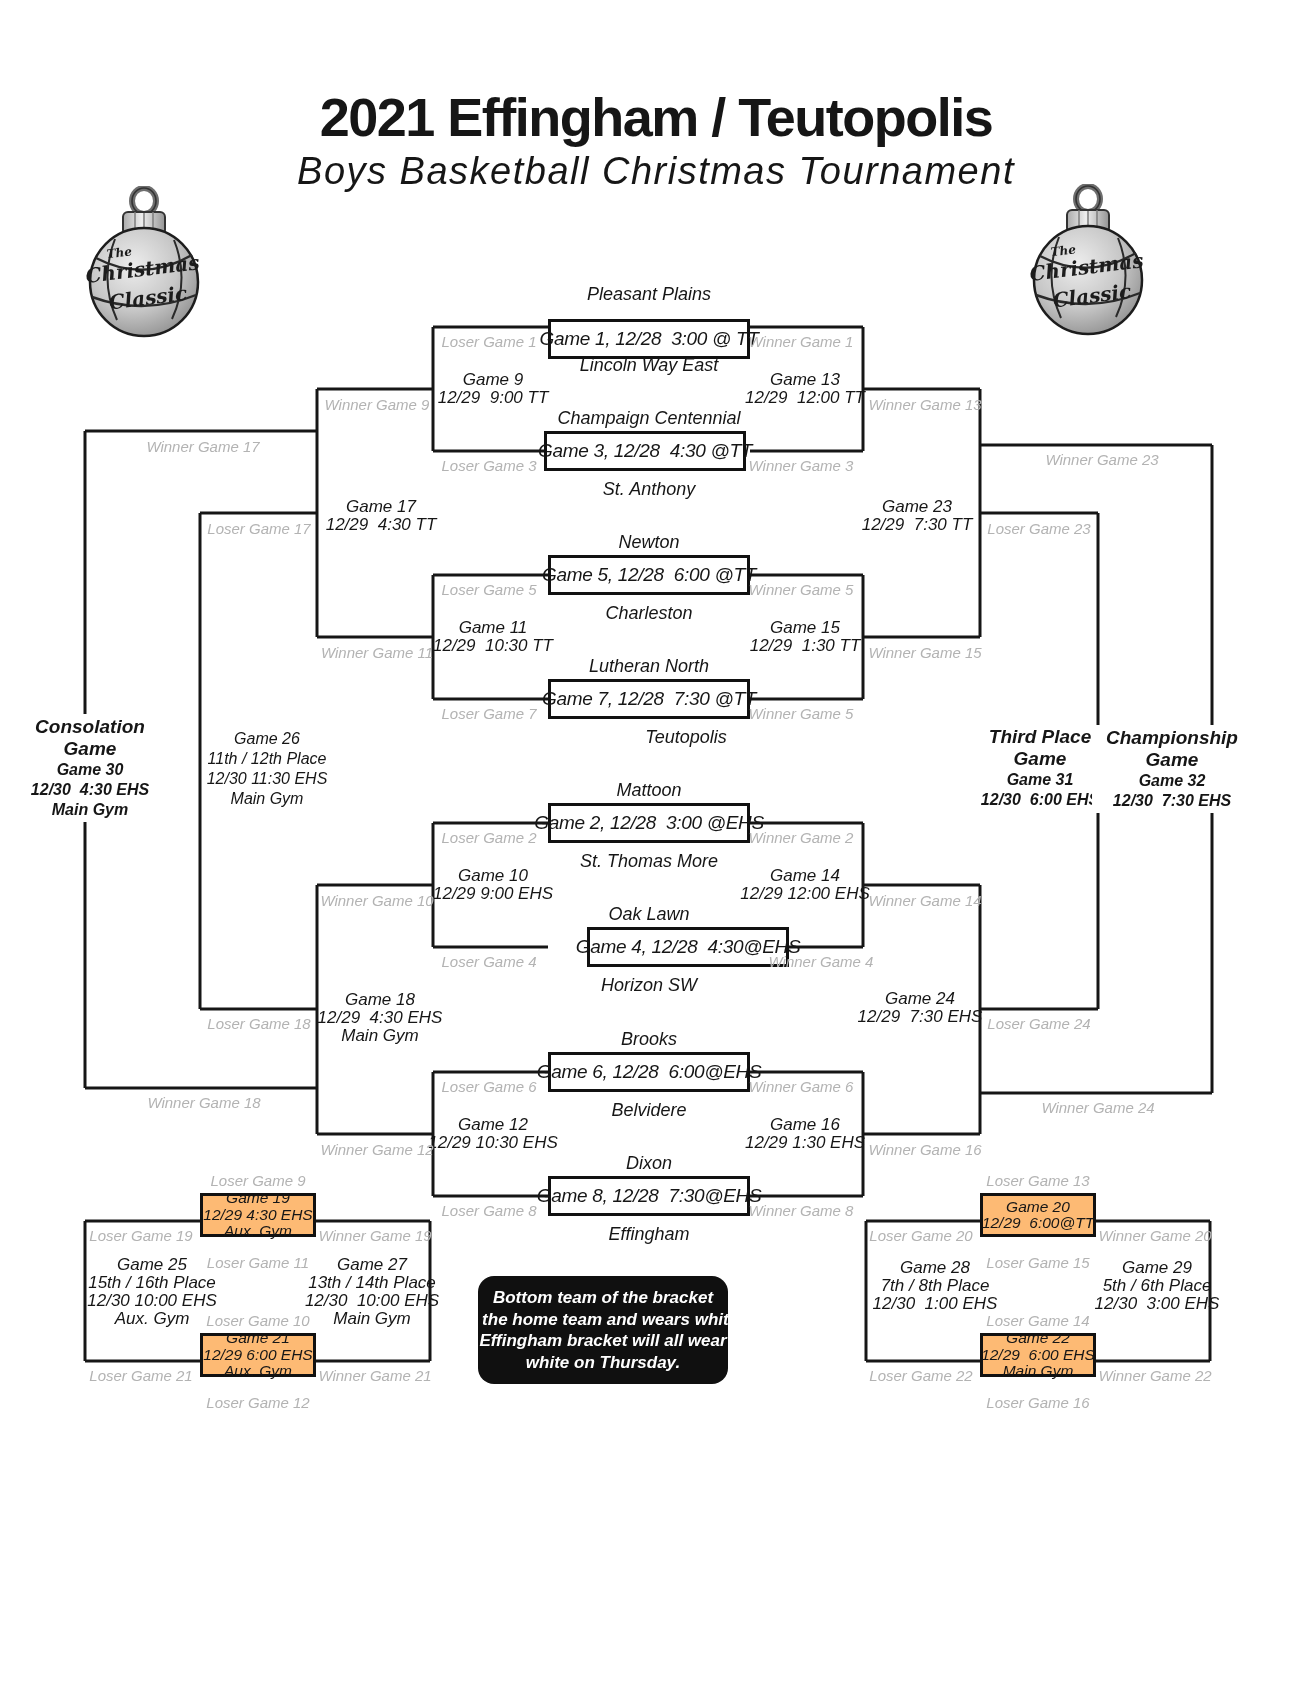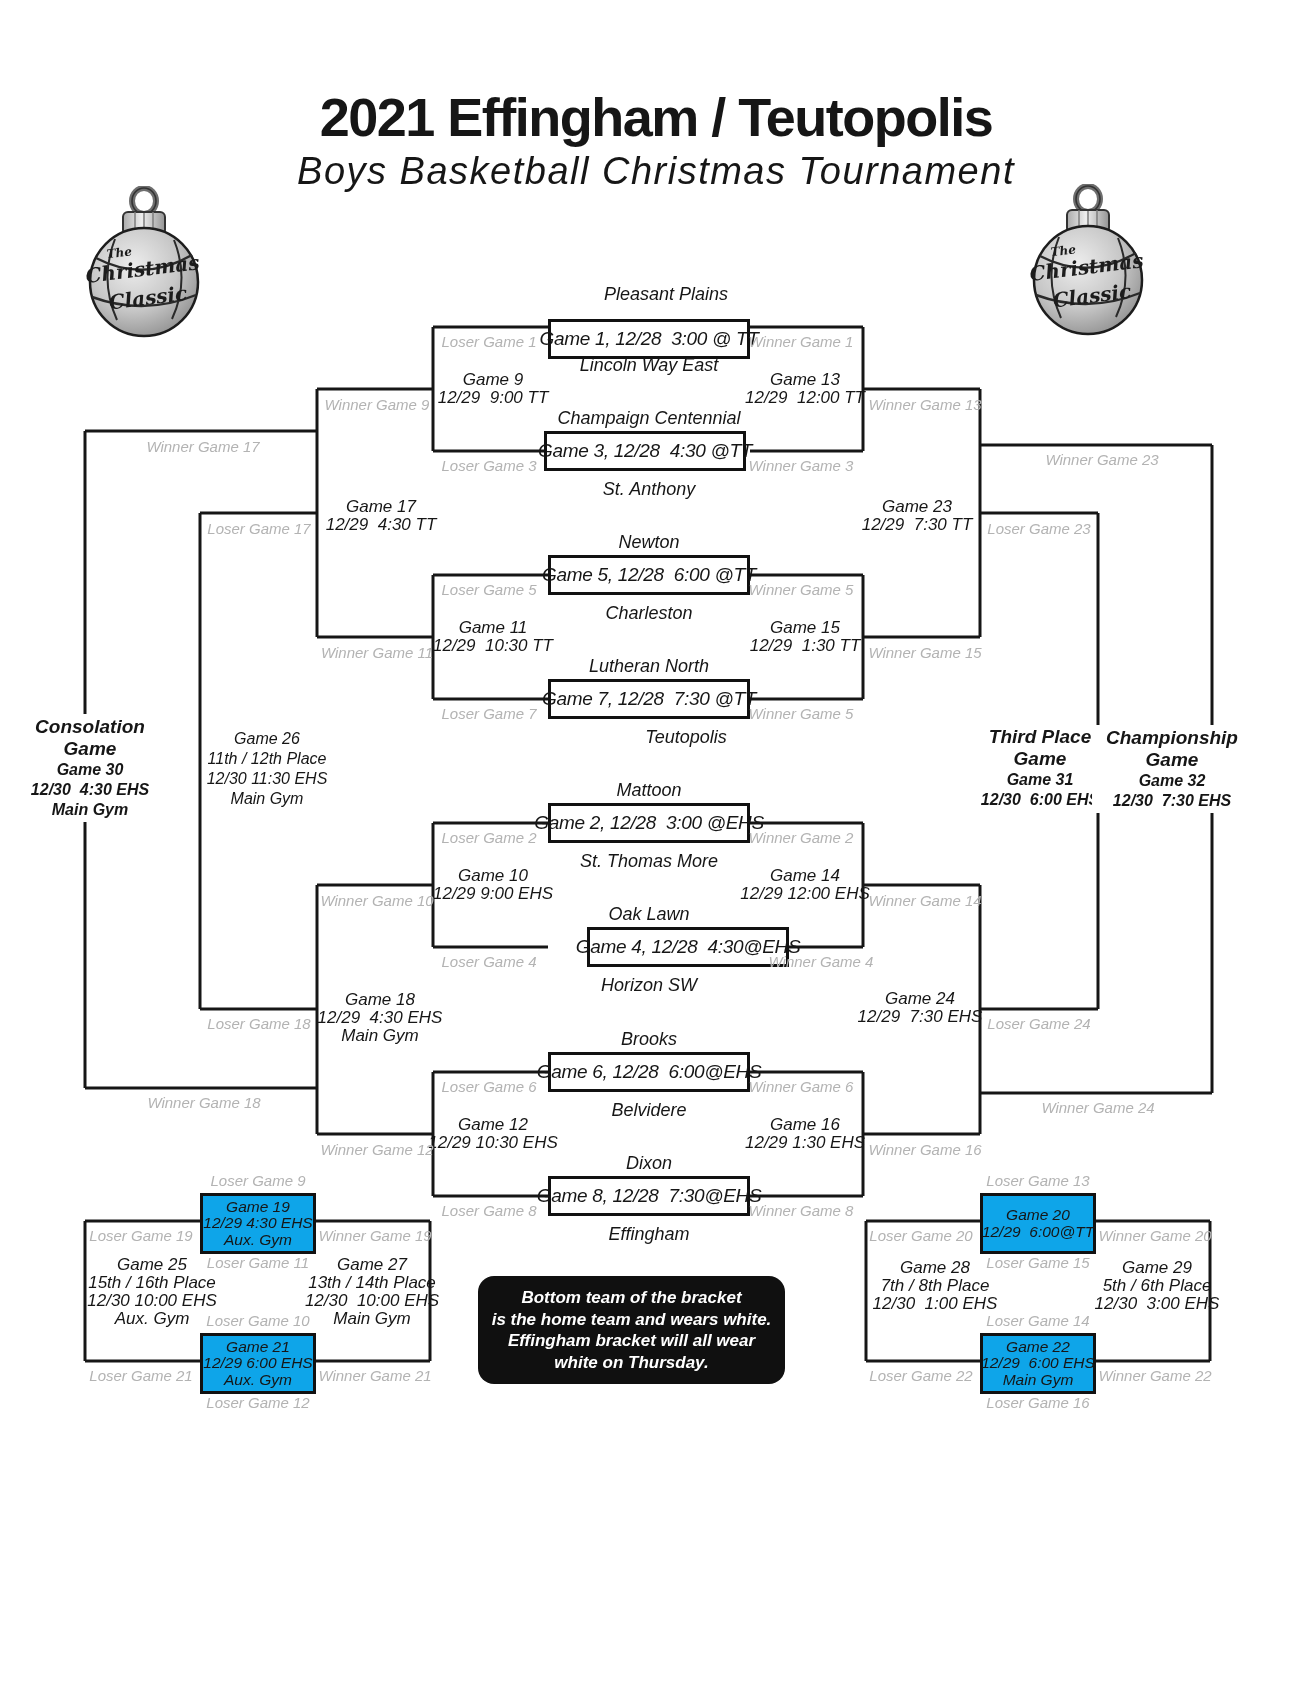--- a/index.html
+++ b/index.html
@@ -9,35 +9,35 @@
           font-weight:bold;font-size:54px;letter-spacing:-1.5px;}
   .title2{position:absolute;left:0;top:150px;width:100%;text-align:center;
           font-style:italic;font-size:38px;letter-spacing:1.5px;}
   #wires{position:absolute;left:0;top:0;}
   .team{position:absolute;transform:translate(-50%,-50%);font-style:italic;
         font-size:18px;white-space:pre;}
   .gamebox{position:absolute;box-sizing:border-box;width:202px;height:40px;
            border:3px solid #111;background:#fff;display:flex;align-items:center;
            justify-content:center;font-style:italic;font-size:19px;
            letter-spacing:-0.3px;white-space:pre;}
-  .minibox{position:absolute;box-sizing:border-box;width:116px;height:61px;
-           border:3px solid #111;background:#0ea5e9;display:flex;flex-direction:column;
+  .minibox{position:absolute;box-sizing:border-box;width:116px;height:44px;
+           border:3px solid #111;background:#fdba74;display:flex;flex-direction:column;
            align-items:center;justify-content:center;font-style:italic;
            font-size:15.5px;line-height:16.5px;}
   .minibox>div{white-space:pre;}
   .tag{position:absolute;transform:translate(-50%,-50%);font-style:italic;
        font-size:15px;color:#b3b3b3;white-space:pre;}
   .tblock{position:absolute;transform:translate(-50%,-50%);text-align:center;
           font-style:italic;font-size:17px;line-height:18px;}
   .tblock>div{white-space:pre;}
   .finals{line-height:20px;font-size:16px;}
   .boldblk{font-weight:bold;}
   .fin-big>div:nth-child(1),.fin-big>div:nth-child(2){font-size:19px;line-height:22px;}
   .whitebg{background:#fff;padding:2px 14px;}
-  .note{position:absolute;left:478px;top:1276px;width:307px;height:108px;
+  .note{position:absolute;left:478px;top:1276px;width:250px;height:108px;
         background:#101010;border-radius:16px;color:#fff;display:flex;
         flex-direction:column;align-items:center;justify-content:center;
         font-weight:bold;font-style:italic;font-size:17px;line-height:21.5px;
         text-align:center;}
   .note>div{white-space:pre;}
   .ornament{position:absolute;}
 </style>
 </head>
 <body>
 
@@ -164,21 +164,21 @@
           <text x="64" y="119" font-size="20">Classic</text>
         </g>
       </svg></div>
 
   <div class="note">
     <div>Bottom team of the bracket</div>
     <div>is the home team and wears white.</div>
     <div>Effingham bracket will all wear</div>
     <div>white on Thursday.</div>
   </div>
-<div class="team" style="left: 666px; top: 294px; text-align: right;">Pleasant Plains</div>
+<div class="team" style="left: 649px; top: 294px; text-align: right;">Pleasant Plains</div>
     <div class="gamebox" style="left: 548px; top: 307px; margin-top: 12px;">Game 1, 12/28  3:00 @ TT</div>
     <div class="team" style="left: 649px; top: 365px;">Lincoln Way East</div>
     <div class="tag" style="left: 489px; top: 341px;">Loser Game 1</div>
     <div class="tag" style="left: 801px; top: 341px;">Winner Game 1</div>
     <div class="team" style="left: 649px; top: 418px;">Champaign Centennial</div>
     <div class="gamebox" style="left: 544px; top: 431px;">Game 3, 12/28  4:30 @TT</div>
     <div class="team" style="left: 649px; top: 489px;">St. Anthony</div>
     <div class="tag" style="left: 489px; top: 465px;">Loser Game 3</div>
     <div class="tag" style="left: 801px; top: 465px;">Winner Game 3</div>
     <div class="team" style="left: 649px; top: 542px;">Newton</div>

